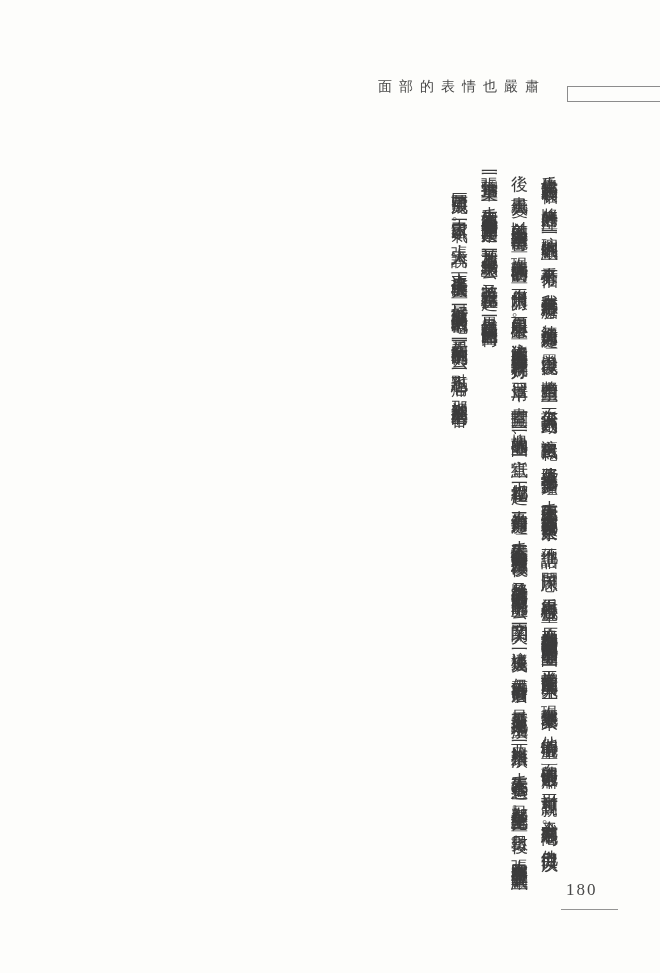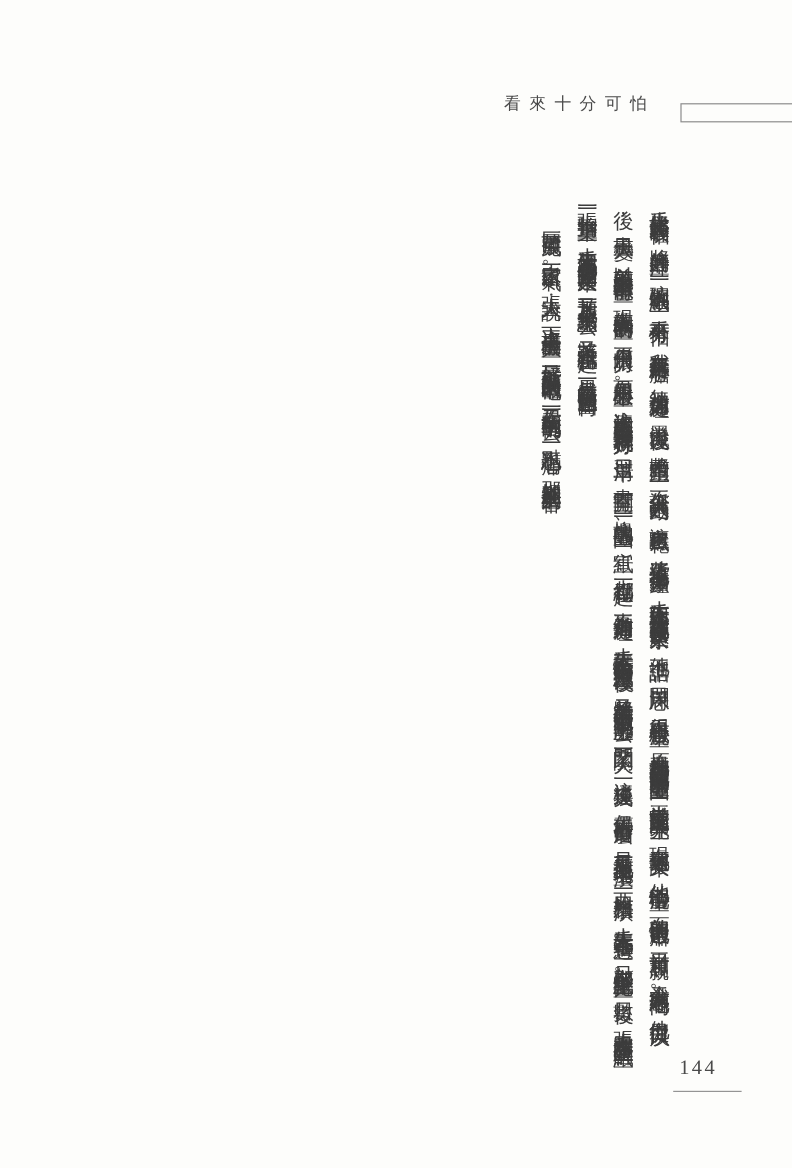--- a/index.html
+++ b/index.html
@@ -74,26 +74,26 @@
     width: 57px;
     height: 1px;
     background: #949494;
   }
 </style>
 </head>
 <body>
 
 <div class="page">
 
-  <span class="running-title">看來十分可怕</span>
+  <span class="running-title">面部的表情也嚴肅</span>
 
   <span class="header-box"></span>
 
   <div class="text-block">
     <p class="para">千先生捲起短衫的衣袖,將磨好的墨汁,一碗一碗的倒在紙上,看來十分可怕,我在旁看得提心吊膽,無法想像如何處理,墨潑完以後,將畫室門鎖上,不許任何人入內走動,讓它自然風乾,這些工作也不過半個多鐘頭,大千先生即下樓捧了一個蓋碗茶杯獨自飲起茶來了,他不講話,閉目深思,看得出心思很沈重,原來他在計劃如何處理他剛才潑下的那些墨團團。平常愛擺龍門陣的大千先生,現在突然地安靜下來,他的心情沈重,面部的表情也嚴肅,平日和藹可親,今天就有顯著地不同。他自從目疾以後,畫風大變,以前的工筆繪畫當然不能再畫,現在的大氣磅礴的畫,不僅只用眼力,而是用心眼來畫。這次的大畫的事先準備工作腹稿早就打好。翌日清早,畫室打開,一塊一塊的墨團團、宣紙,也都縐在一起,真不知道如何處理,大千先生不慌不忙的將每張宣紙整理以後,又將早就準備的石青也一碗一碗的潑上去,門又關了一天;這樣一連幾天,仍舊看不出什麼眉目,只看見新地毯上東一塊墨漬,西一堆顏料水漬,大千先生毫不在意這些,只顧在那些宣紙上比畫。數日後,張夫人和保羅將墨匣匣的宣紙一張一張抬到畫桌上,大千先生又用毛筆將每個墨團團連接起來,又加上荷花一朵一朵點綴上去,又將六張宣紙拼在一起,果然是一幅構圖完整的巨荷圖。</p>
     <p class="para indent">巨荷圖完成了,大家鬆了一口氣。張夫人說:「下次再畫這樣的大畫,最好能訂做一架磨墨的機器吧!看起你一碗一碗的倒下去,一點也不心痛,那裡知道磨墨人的辛苦</p>
   </div>
 
-  <span class="folio-number">144</span>
+  <span class="folio-number">180</span>
 
   <span class="folio-rule"></span>
 
 </div>
 
 </body></html>

